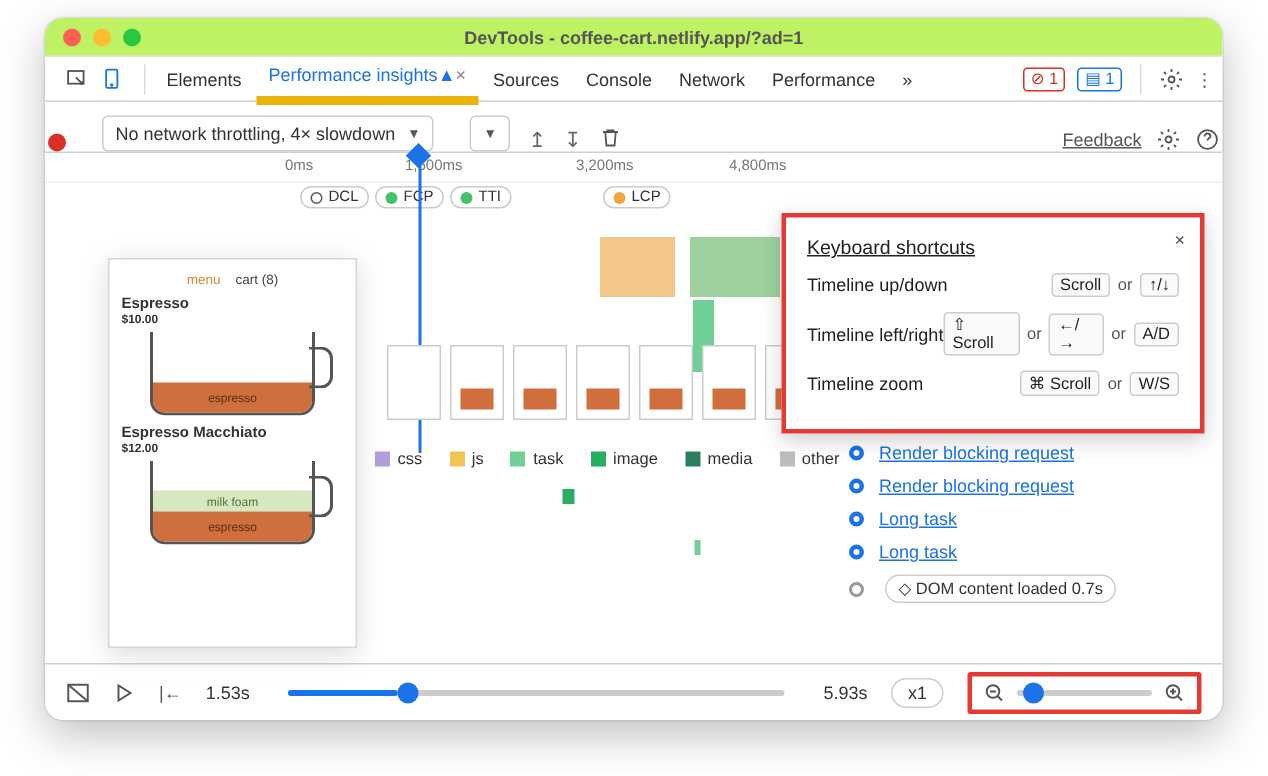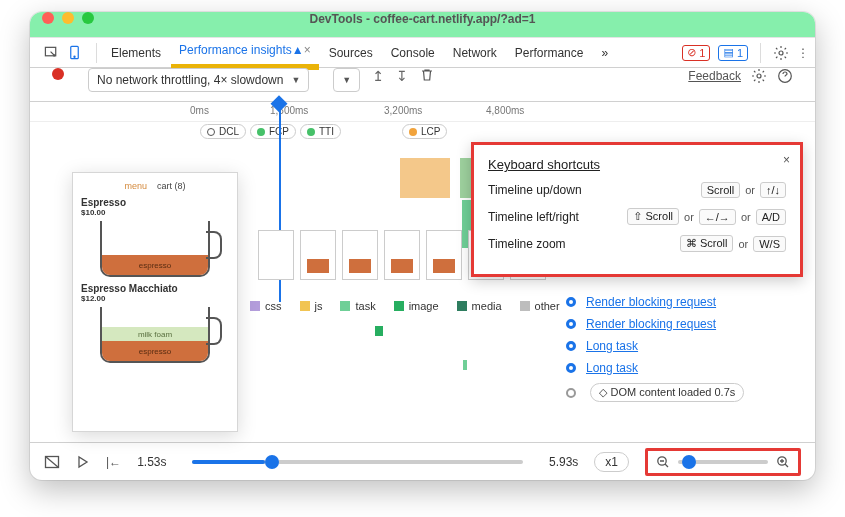--- a/index.html
+++ b/index.html
@@ -1,36 +1,36 @@
 <!DOCTYPE html>
 <html><head>
 <meta charset="utf-8">
 <style>
   * { box-sizing: border-box; margin: 0; padding: 0; font-family: -apple-system, BlinkMacSystemFont, "Segoe UI", Helvetica, Arial, sans-serif; }
   body { background: #fff; width: 845px; height: 517px; overflow: hidden; position: relative; }
   .window { position:absolute; left:30px; top:12px; width:785px; height:468px; border-radius:12px; box-shadow:0 10px 30px rgba(0,0,0,.25),0 0 0 1px rgba(0,0,0,.08); background:#fff; display:flex; flex-direction:column; overflow:hidden;}
-  .titlebar{height:26px; background:#86efac; border-bottom:1px solid #e4e4e4; display:flex; align-items:flex-start; position:relative;}
+  .titlebar{height:26px; background:#bef264; border-bottom:1px solid #e4e4e4; display:flex; align-items:center; position:relative;}
   .traffic{display:flex; gap:8px; padding-left:12px;}
   .dot{width:12px;height:12px;border-radius:50%;}
   .dot.r{background:#ff5f57;} .dot.y{background:#febc2e;} .dot.g{background:#28c840;}
   .title{position:absolute; left:0; right:0; text-align:center; font-size:12px; font-weight:600; color:#555;}
   .tabs{height:30px; border-bottom:1px solid #d0d0d0; display:flex; align-items:center; font-size:12px; color:#333; padding:0 6px; gap:2px;}
   .tabs .pane-icons{display:flex; gap:8px; padding:0 8px;}
   .pane-icons svg{width:15px;height:15px;}
   .tabs .sep{width:1px; height:20px; background:#dcdcdc; margin:0 4px;}
   .tab{padding:0 8px; line-height:30px; cursor:pointer;}
   .tab.active{color:#1a73e8; border-bottom:6px solid #eab308; line-height:28px; display:flex; align-items:flex-start; gap:0;}
   .spacer{flex:1;}
   .tbar-right{display:flex; align-items:center; gap:8px;}
   .badge{border:1px solid; border-radius:3px; padding:0 4px; font-size:11px; display:flex; align-items:center; gap:3px; height:16px;}
   .badge.err{color:#d93025;border-color:#d93025;}
   .badge.info{color:#1a73e8;border-color:#1a73e8;}
   .xicon{font-size:11px;}
   .gear,.more{color:#555;}
-  .subbar{height:34px; border-bottom:1px solid #d0d0d0; display:flex; align-items:flex-start; padding:0 22px; gap:12px; font-size:12px; color:#333;}
+  .subbar{height:34px; border-bottom:1px solid #d0d0d0; display:flex; align-items:flex-end; padding:0 2px; gap:12px; font-size:12px; color:#333;}
   .rec{width:12px;height:12px;border-radius:50%; background:#d93025;}
   .select{border:1px solid #ccc; background:#fff; border-radius:4px; height:24px; display:flex; align-items:center; padding:0 8px; gap:8px;}
   .sel-caret{color:#555;font-size:9px;}
   .icons-mid{display:flex; gap:12px; color:#666; font-size:14px;}
   .right-actions{display:flex; align-items:center; gap:10px; margin-left:auto;}
   .link{color:#555; text-decoration:underline;}
   .content{position:relative; flex:1; background:#fff;}
   .ruler{position:absolute; top:0; left:0; right:0; height:20px; font-size:10px; color:#777; border-bottom:1px solid #eee;}
   .ruler span{position:absolute; top:3px;}
   .mk0{left:160px;} .mk1{left:240px;} .mk2{left:354px;} .mk3{left:456px;}
@@ -67,21 +67,21 @@
   .tracks{position:absolute; top:218px; left:165px; right:320px; height:50px;}
   .tk{position:absolute; height:10px;}
   .tk1{top:6px; left:180px; width:8px; background:#27ae60;}
   .tk2{top:40px; left:268px; width:4px; background:#6fcf97;}
   .insights{position:absolute; top:185px; right:15px; width:250px; font-size:12px;}
   .ins-row{display:flex; align-items:center; gap:10px; margin:8px 16px;}
   .in-dot{width:10px;height:10px;border-radius:50%; background:#fff; border:3px solid #1a73e8;}
   .in-line{position:absolute; left:4px; top:8px; bottom:10px; width:2px; background:#1a73e8; z-index:-1;}
   .in-link{color:#1a73e8; text-decoration:underline;}
   .in-chip{border:1px solid #ccc; border-radius:12px; padding:2px 8px; background:#fff; color:#333; font-size:11px; margin-left:4px;}
-  .popup{position:absolute; top:40px; right:12px; width:332px; background:#fff; border:3px solid #e53935; box-shadow:0 4px 14px rgba(0,0,0,.2); padding:12px 14px; font-size:12px; color:#222; z-index:10;}
+  .popup{position:absolute; top:40px; right:12px; width:282px; background:#fff; border:3px solid #e53935; box-shadow:0 4px 14px rgba(0,0,0,.2); padding:12px 14px; font-size:12px; color:#222; z-index:10;}
   .popup h4{font-size:13px; text-decoration:underline; margin-bottom:10px; font-weight:500;}
   .popup .close{position:absolute; top:8px; right:10px; color:#555; cursor:pointer;}
   .kb-row{display:flex; align-items:center; justify-content:space-between; margin:10px 0;}
   .kb-row .lbl{flex:0 0 auto; color:#222;}
   .kb-keys{display:flex; align-items:center; gap:5px;}
   .key{border:1px solid #ccc; border-radius:3px; padding:1px 5px; font-size:11px; background:#fafafa; color:#222;}
   .or{font-size:11px; color:#555;}
   .footer{height:38px; border-top:1px solid #d0d0d0; display:flex; align-items:center; padding:0 14px; gap:16px; font-size:12px; color:#333;}
   .ft-icon{color:#555;}
   .slider{flex:1; position:relative; height:4px; background:#ccc; border-radius:2px; margin:0 10px;}

